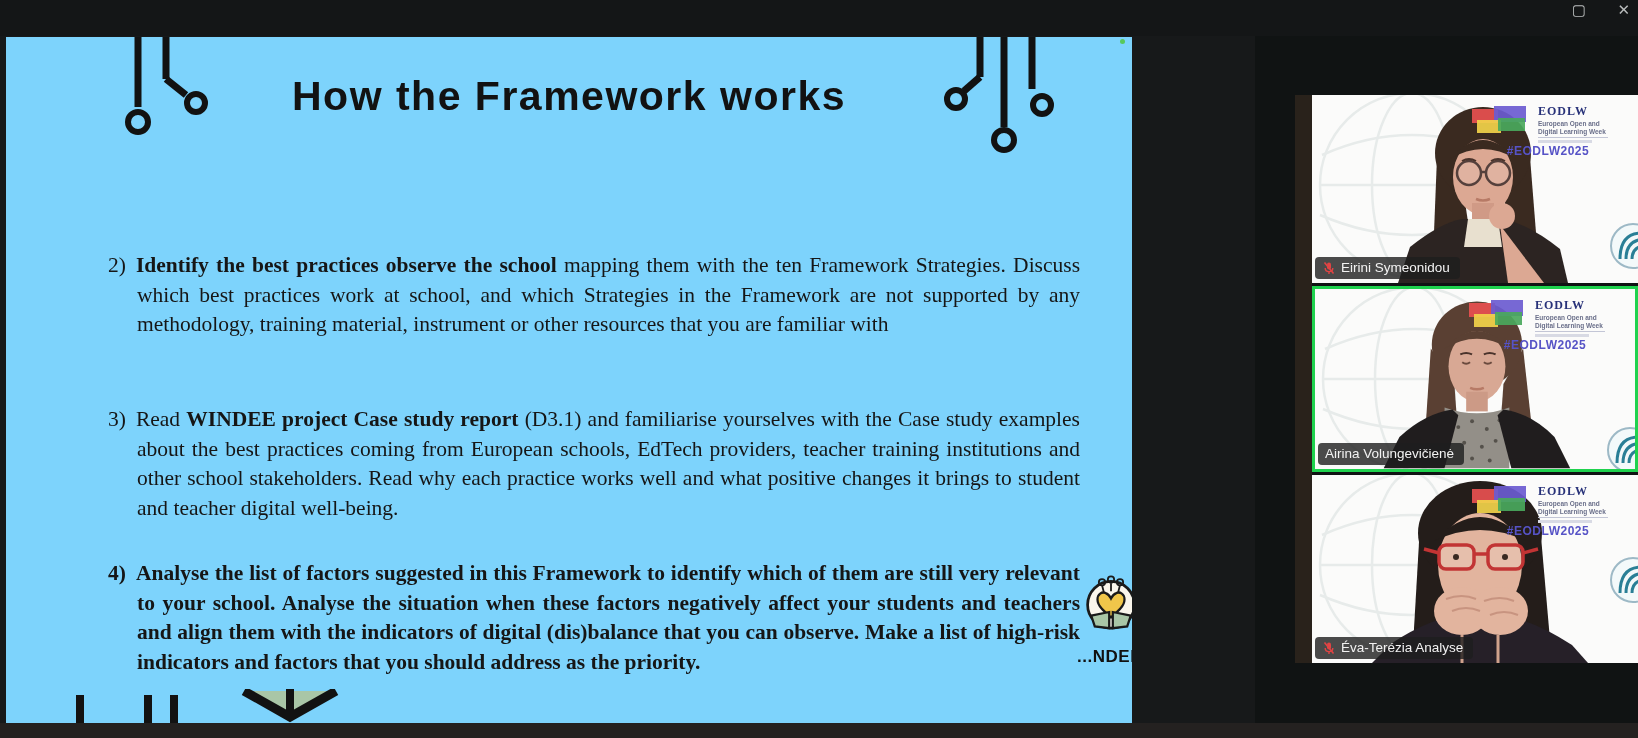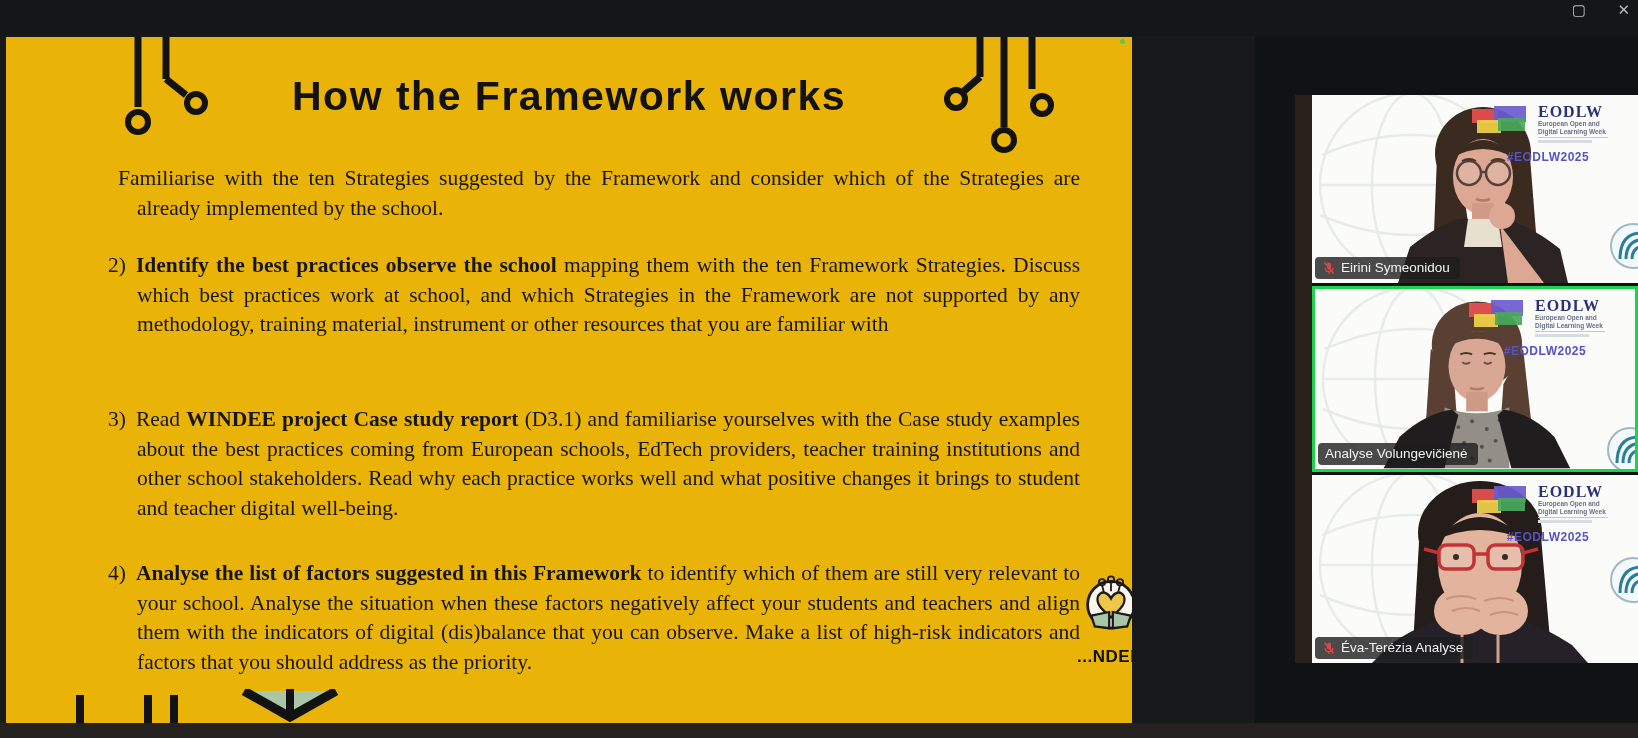--- a/index.html
+++ b/index.html
@@ -11,42 +11,42 @@
   
   .titlebar { position:absolute; left:0; top:0; width:1638px; height:36px; background:#141617; }
   .win-btn { position:absolute; top:2px; color:#b9bcbc; font-size:15px; line-height:15px; cursor:default; }
   .win-btn.maximize { right:52px; }
   .win-btn.close { right:8px; }
   .bottombar { position:absolute; left:0; bottom:0; width:1638px; height:15px; background:#242120; }
   .right-panel-bg { position:absolute; left:1255px; top:36px; width:383px; height:687px; background:#101313; }
   .brown-strip { position:absolute; left:1295px; top:95px; width:17px; height:568px; background:#29221b; }
 
   
-  .slide { position:absolute; left:6px; top:37px; width:1126px; height:686px; background:#eab308; overflow:hidden; }
+  .slide { position:absolute; left:6px; top:37px; width:1126px; height:686px; background:#7dd3fc; overflow:hidden; }
   .slide-green-dot { position:absolute; right:7px; top:2px; width:5px; height:5px; border-radius:50%; background:#58c95b; }
   .slide-title {
     position:absolute; left:0; top:36px; width:100%; text-align:center;
     font-size:41px; font-weight:bold; letter-spacing:1.5px; color:#121212;
   }
   .decor { position:absolute; pointer-events:none; }
   .decor.tl { left:110px; top:0; }
   .decor.tr { left:930px; top:0; }
   .decor.bl { left:58px; bottom:0; }
 
   .body-text {
     position:absolute; left:102px; width:972px;
     font-family:"Liberation Serif", serif; font-size:21.5px; line-height:29.5px;
     color:#161616; text-align:justify;
   }
   .body-text p { padding-left:29px; text-indent:-29px; }
   .item-num { padding-right:10px; }
   .p1 { top:127px; }
   .p2 { top:214px; }
   .p3 { top:368px; }
-  .p4 { top:522px; }
+  .p4 { top:522px;font-weight:bold; }
 
   .windee-logo { position:absolute; left:1078px; top:537px; width:54px; height:58px; }
   .windee-caption {
     position:absolute; left:1052px; top:610px; width:84px; text-align:right;
     font-size:17px; font-weight:bold; color:#111; letter-spacing:.5px;
   }
 
   
   .tile {
     position:absolute; left:1312px; width:326px; background:#fbfbfa; overflow:hidden; cursor:pointer;
@@ -54,25 +54,25 @@
   .tile1 { top:95px;  height:188px; }
   .tile2 { top:286px; height:186px; border:3px solid #1fd24e; }
   .tile3 { top:475px; height:188px; }
   .globe { position:absolute; left:-20px; top:-10px; }
   .person-svg { position:absolute; left:0; top:0; width:100%; height:100%; }
 
   .eodlw-block { position:absolute; right:10px; top:8px; width:160px; }
   .eodlw-row { display:flex; align-items:flex-start; }
   .eodlw-rects { flex:0 0 auto; }
   .eodlw-texts { margin-left:4px; }
-  .eodlw-word { font-family:"Liberation Serif", serif; font-weight:bold; font-size:16px; letter-spacing:1px; color:#283279; line-height:17px; }
+  .eodlw-word { font-family:"Liberation Serif", serif; font-weight:bold; font-size:12px; letter-spacing:1px; color:#283279; line-height:17px; }
   .eodlw-sub { font-size:6.5px; line-height:7.5px; color:#6a6f8a; font-weight:bold; }
   .eodlw-rule { margin-top:2px; width:70px; height:1px; background:#c3c6d6; }
   .eodlw-org { margin-top:2px; width:54px; height:3px; background:#d8dae4; }
-  .eodlw-hashtag { margin-top:7px; text-align:center; font-size:12px; font-weight:bold; color:#5653c6; letter-spacing:.5px; }
+  .eodlw-hashtag { margin-top:1px; text-align:center; font-size:12px; font-weight:bold; color:#5653c6; letter-spacing:.5px; }
 
   .eden-badge { position:absolute; right:-18px; width:46px; height:46px; border-radius:50%;
     background:#f3f9fa; border:2px solid #9db9c6; overflow:hidden; }
   .t1-eden { top:128px; } .t2-eden { top:138px; } .t3-eden { top:82px; }
 
   .name-label {
     position:absolute; left:3px; bottom:4px; display:flex; align-items:center; gap:5px;
     background:rgba(30,30,30,.8); border-radius:4px; padding:3px 10px 4px 7px;
   }
   .name-label .mic { width:14px; height:14px; flex:0 0 auto; }
@@ -120,21 +120,21 @@
         <line x1="110" y1="6" x2="110" y2="34"></line>
       </g>
       <polygon points="180,2 272,2 226,30" fill="#a9c6a7"></polygon>
       <path d="M180,2 L226,28 L272,2" stroke="#121212" stroke-width="9" fill="none"></path>
       <line x1="226" y1="0" x2="226" y2="30" stroke="#121212" stroke-width="8"></line>
     </svg>
 
     <div class="slide-title">How the Framework works</div>
 
     <div class="body-text p1">
-      <p><span class="item-num"></span><span></span><b></b><span>Familiarise with the ten Strategies suggested by the Framework and consider which of the Strategies are already implemented by the school.</span></p>
+      <p><span class="item-num"></span><span></span><b></b></p>
     </div>
     <div class="body-text p2">
       <p><span class="item-num">2)</span><span></span><b>Identify the best practices observe the school</b><span> mapping them with the ten Framework Strategies. Discuss which best practices work at school, and which Strategies in the Framework are not supported by any methodology, training material, instrument or other resources that you are familiar with</span></p>
     </div>
     <div class="body-text p3">
       <p><span class="item-num">3)</span><span>Read </span><b>WINDEE project Case study report</b><span> (D3.1) and familiarise yourselves with the Case study examples about the best practices coming from European schools, EdTech providers, teacher training institutions and other school stakeholders. Read why each practice works well and what positive changes it brings to student and teacher digital well-being.</span></p>
     </div>
     <div class="body-text p4">
       <p><span class="item-num">4)</span><span></span><b>Analyse the list of factors suggested in this Framework</b><span> to identify which of them are still very relevant to your school. Analyse the situation when these factors negatively affect your students and teachers and align them with the indicators of digital (dis)balance that you can observe. Make a list of high-risk indicators and factors that you should address as the priority.</span></p>
     </div>
@@ -282,21 +282,21 @@
     <div class="eden-badge t2-eden">
       <svg width="42" height="42" viewBox="0 0 42 42">
           <g stroke="#2a7f96" stroke-width="3" fill="none">
         <path d="M8,34 Q8,8 30,8"></path>
             <path d="M14,34 Q14,14 34,14"></path>
             <path d="M20,34 Q20,20 38,20"></path>
           </g>
         </svg>
     </div>
     <div class="name-label">
-      <span class="name-text">Analyse Volungevičienė</span>
+      <span class="name-text">Airina Volungevičienė</span>
     </div>
   </div>
 
   <div class="tile tile3">
     <svg class="globe" width="240" height="210" viewBox="0 0 240 210">
       <g stroke="#e7ebea" stroke-width="2.5" fill="none">
         <circle cx="120" cy="100" r="92"></circle>
         <ellipse cx="120" cy="100" rx="40" ry="92"></ellipse>
         <path d="M30,70 Q120,30 210,70"></path>
           <path d="M28,130 Q120,170 212,130"></path>

